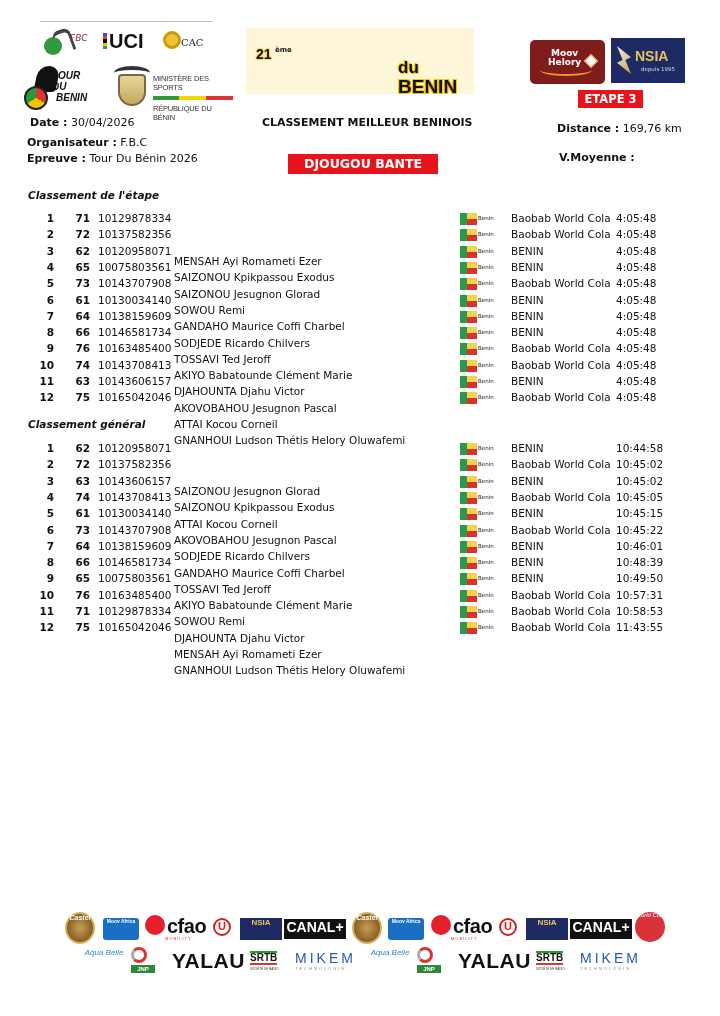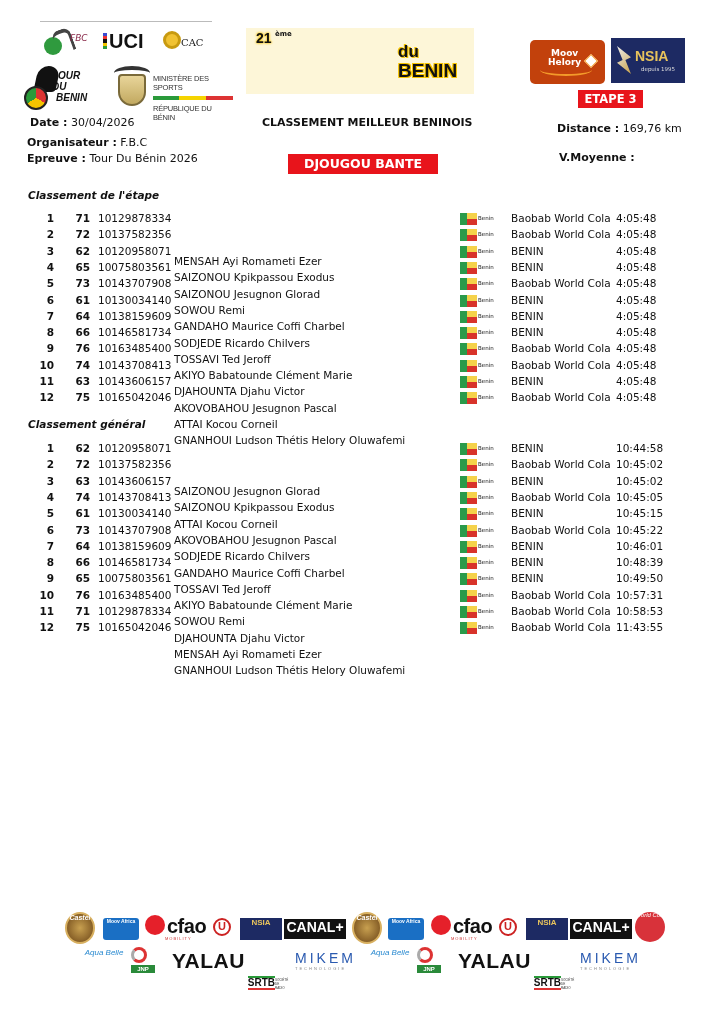--- a/index.html
+++ b/index.html
@@ -24,28 +24,28 @@
   .tdb-logo .txt { position:absolute; left:34px; top:6px; font-style:italic; font-weight:bold; font-size:10px; line-height:11px; color:#111; font-family:"Liberation Sans", sans-serif; }
   .arms { left:114px; top:66px; width:36px; height:44px; }
   .arms .sh { position:absolute; left:4px; top:8px; width:28px; height:32px; border:2px solid #7a6a3a; border-radius:4px 4px 14px 14px; background:linear-gradient(#e8d59a, #c2a960); box-sizing:border-box; }
   .arms .horns { position:absolute; left:0; top:0; width:36px; height:10px; border-top:4px solid #333; border-radius:50% 50% 0 0; }
   .ministry { left:153px; top:74px; width:80px; }
   .ministry .l1 { font-size:7.5px; color:#333; letter-spacing:-0.2px; font-family:"Liberation Sans", sans-serif; }
   .ministry .flag { height:4px; margin:4px 0 4px; background:linear-gradient(90deg,#2a9a3a 0 33%, #f5d400 33% 66%, #d33 66%); }
   .ministry .l2 { font-size:7.5px; color:#333; letter-spacing:-0.2px; font-family:"Liberation Sans", sans-serif; }
 
   .tour-banner { left:246px; top:28px; width:228px; height:66px; background:#fdf6d8; }
-  .tour-banner .inner { position:absolute; left:4px; top:0; width:220px; height:58px; }
+  .tour-banner .inner { position:absolute; left:4px; top:16px; width:220px; height:58px; }
   .tour-banner .n21 { position:absolute; left:6px; top:2px; font-size:14px; font-weight:bold; color:#111; font-family:"Liberation Sans", sans-serif; text-shadow:0 0 2px #f7c400, 0 0 3px #f7c400; }
   .tour-banner .eme { position:absolute; left:25px; top:2px; font-size:7px; font-weight:bold; color:#111; }
   .tour-banner .tour { position:absolute; left:2px; top:10px; font-size:43px; font-weight:900; color:#111; font-family:"Liberation Sans", sans-serif; letter-spacing:-1px; -webkit-text-stroke:1px #111; text-shadow:2px 2px 0 #f7c400, -2px -2px 0 #f7c400, 2px -2px 0 #f7c400, -2px 2px 0 #f7c400; }
   .tour-banner .du { position:absolute; left:148px; top:14px; font-size:17px; font-weight:bold; color:#111; font-family:"Liberation Sans", sans-serif; text-shadow:1px 1px 0 #f7c400,-1px -1px 0 #f7c400; }
   .tour-banner .benin { position:absolute; left:148px; top:32px; font-size:19px; font-weight:bold; color:#111; font-family:"Liberation Sans", sans-serif; text-shadow:1px 1px 0 #f7c400,-1px -1px 0 #f7c400,1px -1px 0 #f7c400,-1px 1px 0 #f7c400; }
 
-  .moov { left:530px; top:40px; width:75px; height:44px; background:#c2410c; border-radius:5px; color:#fff; }
+  .moov { left:530px; top:40px; width:75px; height:44px; background:#7f1d1d; border-radius:5px; color:#fff; }
   .moov .t { position:absolute; left:18px; top:9px; font-size:9px; line-height:9px; font-weight:bold; text-align:center; }
   .moov .arc { position:absolute; left:10px; top:24px; width:52px; height:10px; border-bottom:2px solid #f39a2a; border-radius:0 0 50% 50%; }
   .moov .dia { position:absolute; left:56px; top:16px; width:8px; height:8px; background:#fff; transform:rotate(45deg); border:1px solid #f39a2a; }
   .nsia { left:611px; top:38px; width:74px; height:45px; background:#1d2a63; color:#fff; }
   .nsia .x { position:absolute; left:6px; top:8px; width:14px; height:28px; background:linear-gradient(135deg,#eee, #c8a24a); clip-path:polygon(0 0,100% 40%,60% 50%,100% 100%,0 60%,40% 50%); }
   .nsia .t { position:absolute; left:24px; top:10px; font-size:14px; font-weight:bold; color:#e8c35c; font-family:"Liberation Sans", sans-serif; }
   .nsia .s { position:absolute; left:30px; top:28px; font-size:5.5px; color:#ddd; }
 
   .redbadge { background:#e8141b; color:#fff; font-weight:bold; font-family:"DejaVu Sans", sans-serif; }
   .etape { left:578px; top:90px; width:65px; height:18px; font-size:11.5px; line-height:18px; text-align:center; }
@@ -84,21 +84,21 @@
   .cfao .m { position:absolute; left:20px; top:21px; font-size:4px; color:#c33; letter-spacing:1px; }
   .ulogo { width:18px; height:18px; border-radius:50%; border:2px solid #c22; color:#c22; font-size:11px; font-weight:bold; box-sizing:border-box; }
   .nsia-s { width:42px; height:22px; background:#1d2a63; color:#e8c35c; font-size:8px; font-weight:bold; }
   .canal { width:62px; height:20px; background:#111; color:#fff; font-size:14px; font-weight:900; }
   .wcola { width:30px; height:30px; border-radius:50%; background:#d8323a; color:#fff; font-size:6px; font-style:italic; }
   .aqua { width:52px; height:26px; color:#2a8ad0; font-size:8px; font-style:italic; }
   .jnp { width:24px; height:30px; flex-direction:column; }
   .jnp .ring { width:16px; height:16px; border-radius:50%; border:3px solid #d33; border-left-color:#aaa; box-sizing:border-box; }
   .jnp .t { margin-top:2px; width:24px; height:8px; background:#2a8a3a; color:#fff; font-size:6px; text-align:center; line-height:8px; font-weight:bold; }
   .yalau { font-size:21px; font-weight:900; color:#111; letter-spacing:0.5px; }
-  .srtb { width:36px; height:26px; flex-direction:row;margin-top:28px; }
+  .srtb { width:36px; height:26px; flex-direction:column; }
   .srtb .t { font-size:10px; font-weight:bold; color:#111; border-top:2px solid #2a9a3a; border-bottom:2px solid #d33; line-height:10px; }
   .srtb .s { font-size:3px; color:#333; margin-top:2px; }
   .mikem { flex-direction:column; align-items:flex-start; }
   .mikem .t { font-size:14px; color:#2a5ab0; letter-spacing:3px; }
   .mikem .s { font-size:4px; color:#888; letter-spacing:2px; }
 </style>
 </head>
 <body>
 
 <div class="abs topline"></div>

